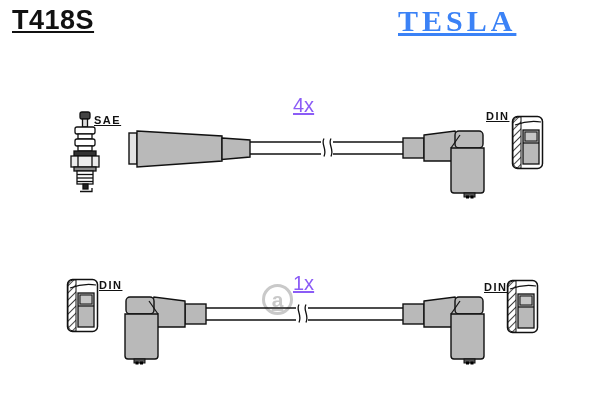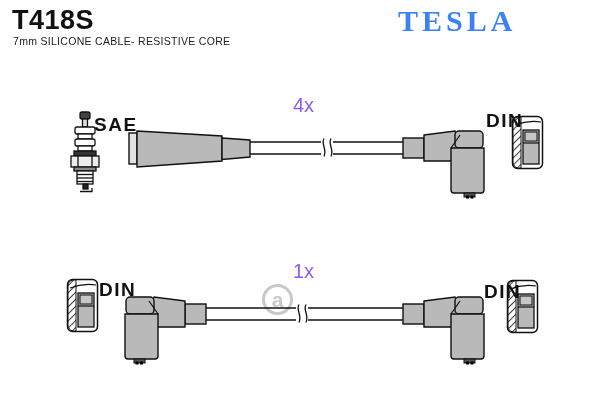--- a/index.html
+++ b/index.html
@@ -1,28 +1,28 @@
 <!DOCTYPE html>
 <html><head>
 <meta charset="utf-8">
 <style>
   html,body { margin:0; padding:0; background:#fff; }
   .canvas {
     position:relative; width:600px; height:400px; background:#ffffff;
     font-family:"Liberation Sans", sans-serif; overflow:hidden;
   }
-  .abs { position:absolute; }
+  .abs { position:absolute;text-decoration:underline; }
   .part-number { left:12px; top:5px; font-size:27px; font-weight:bold; color:#111; letter-spacing:.5px; }
   .subtitle    { left:13px; top:35px; font-size:10.5px; color:#222; letter-spacing:.3px; }
   .brand       { left:398px; top:4px; font-family:"Liberation Serif", serif; font-weight:bold;
                  font-size:30px; color:#3b82f6; letter-spacing:4px; }
   .qty         { font-size:20px; color:#8b5cf6; }
   .qty-top     { left:293px; top:94px; }
-  .qty-bottom  { left:293px; top:260px; }
-  .term-label  { font-size:19px; font-weight:bold; color:#111; letter-spacing:1.5px; }
+  .qty-bottom  { left:293px; top:272px; }
+  .term-label  { font-size:11px; font-weight:bold; color:#111; letter-spacing:1.5px; }
   .sae-label   { left:94px;  top:114px; }
   .din-tr      { left:486px; top:110px; }
   .din-bl      { left:99px;  top:279px; }
   .din-br      { left:484px; top:281px; }
   .watermark   { left:262px; top:284px; display:flex; align-items:flex-start; gap:3px; color:#c9c9c9; }
   .wm-circle   { width:25px; height:25px; border:3.5px solid #c9c9c9; border-radius:50%;
                  display:flex; align-items:center; justify-content:center;
                  font-size:21px; font-weight:bold; line-height:1; }
   .wm-text     { font-size:41px; font-weight:bold; line-height:33px; letter-spacing:1px; }
   svg.diagram  { position:absolute; left:0; top:0; }
@@ -119,21 +119,20 @@
         <path d="M306,304.5 c-3.5,6 3.5,10 0,18"></path>
       </g>
     </g>
 
     <use href="#boot-angled" transform="translate(403,314)"></use>
 
     <use href="#din-terminal" transform="translate(507,280)"></use>
   </svg>
 
   <div class="abs part-number">T418S</div>
-  <div class="abs subtitle">7mm SILICONE CABLE- RESISTIVE CORE</div>
   <div class="abs brand">TESLA</div>
 
   <div class="abs term-label sae-label">SAE</div>
   <div class="abs qty qty-top">4x</div>
   <div class="abs term-label din-tr">DIN</div>
 
   <div class="abs term-label din-bl">DIN</div>
   <div class="abs qty qty-bottom">1x</div>
   <div class="abs term-label din-br">DIN</div>
 

